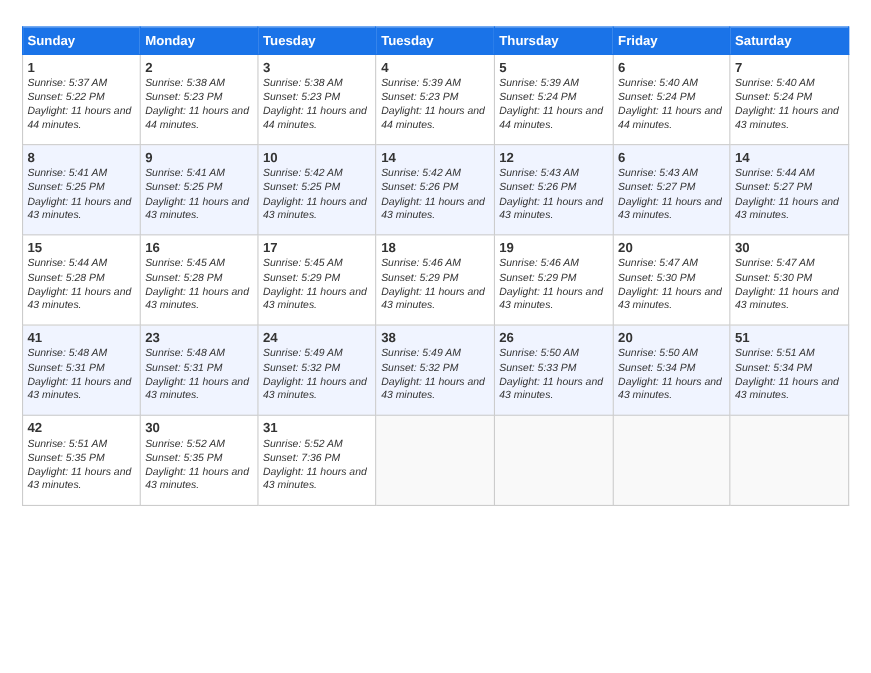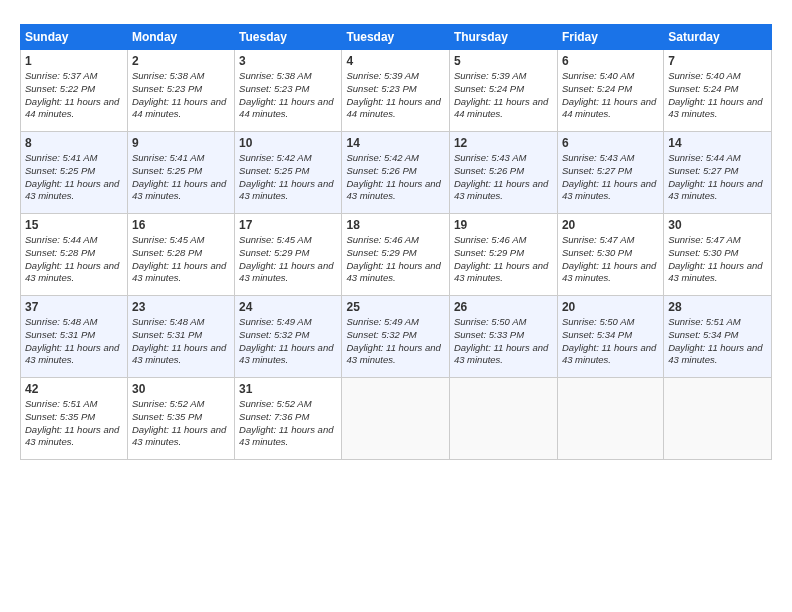--- a/index.html
+++ b/index.html
@@ -267,21 +267,21 @@
         <span class="day-num">30</span>
         <div class="day-info">
           <span>Sunrise: 5:47 AM</span><br>
           <span>Sunset: 5:30 PM</span><br>
           <span>Daylight: 11 hours and 43 minutes.</span>
         </div>
       </td>
         </tr>
         <tr>
           <td>
-        <span class="day-num">37</span>
+        <span class="day-num">41</span>
         <div class="day-info">
           <span>Sunrise: 5:48 AM</span><br>
           <span>Sunset: 5:31 PM</span><br>
           <span>Daylight: 11 hours and 43 minutes.</span>
         </div>
       </td>
           <td>
         <span class="day-num">23</span>
         <div class="day-info">
           <span>Sunrise: 5:48 AM</span><br>
@@ -291,21 +291,21 @@
       </td>
           <td>
         <span class="day-num">24</span>
         <div class="day-info">
           <span>Sunrise: 5:49 AM</span><br>
           <span>Sunset: 5:32 PM</span><br>
           <span>Daylight: 11 hours and 43 minutes.</span>
         </div>
       </td>
           <td>
-        <span class="day-num">25</span>
+        <span class="day-num">38</span>
         <div class="day-info">
           <span>Sunrise: 5:49 AM</span><br>
           <span>Sunset: 5:32 PM</span><br>
           <span>Daylight: 11 hours and 43 minutes.</span>
         </div>
       </td>
           <td>
         <span class="day-num">26</span>
         <div class="day-info">
           <span>Sunrise: 5:50 AM</span><br>
@@ -315,21 +315,21 @@
       </td>
           <td>
         <span class="day-num">20</span>
         <div class="day-info">
           <span>Sunrise: 5:50 AM</span><br>
           <span>Sunset: 5:34 PM</span><br>
           <span>Daylight: 11 hours and 43 minutes.</span>
         </div>
       </td>
           <td>
-        <span class="day-num">28</span>
+        <span class="day-num">51</span>
         <div class="day-info">
           <span>Sunrise: 5:51 AM</span><br>
           <span>Sunset: 5:34 PM</span><br>
           <span>Daylight: 11 hours and 43 minutes.</span>
         </div>
       </td>
         </tr>
         <tr>
           <td>
         <span class="day-num">42</span>

